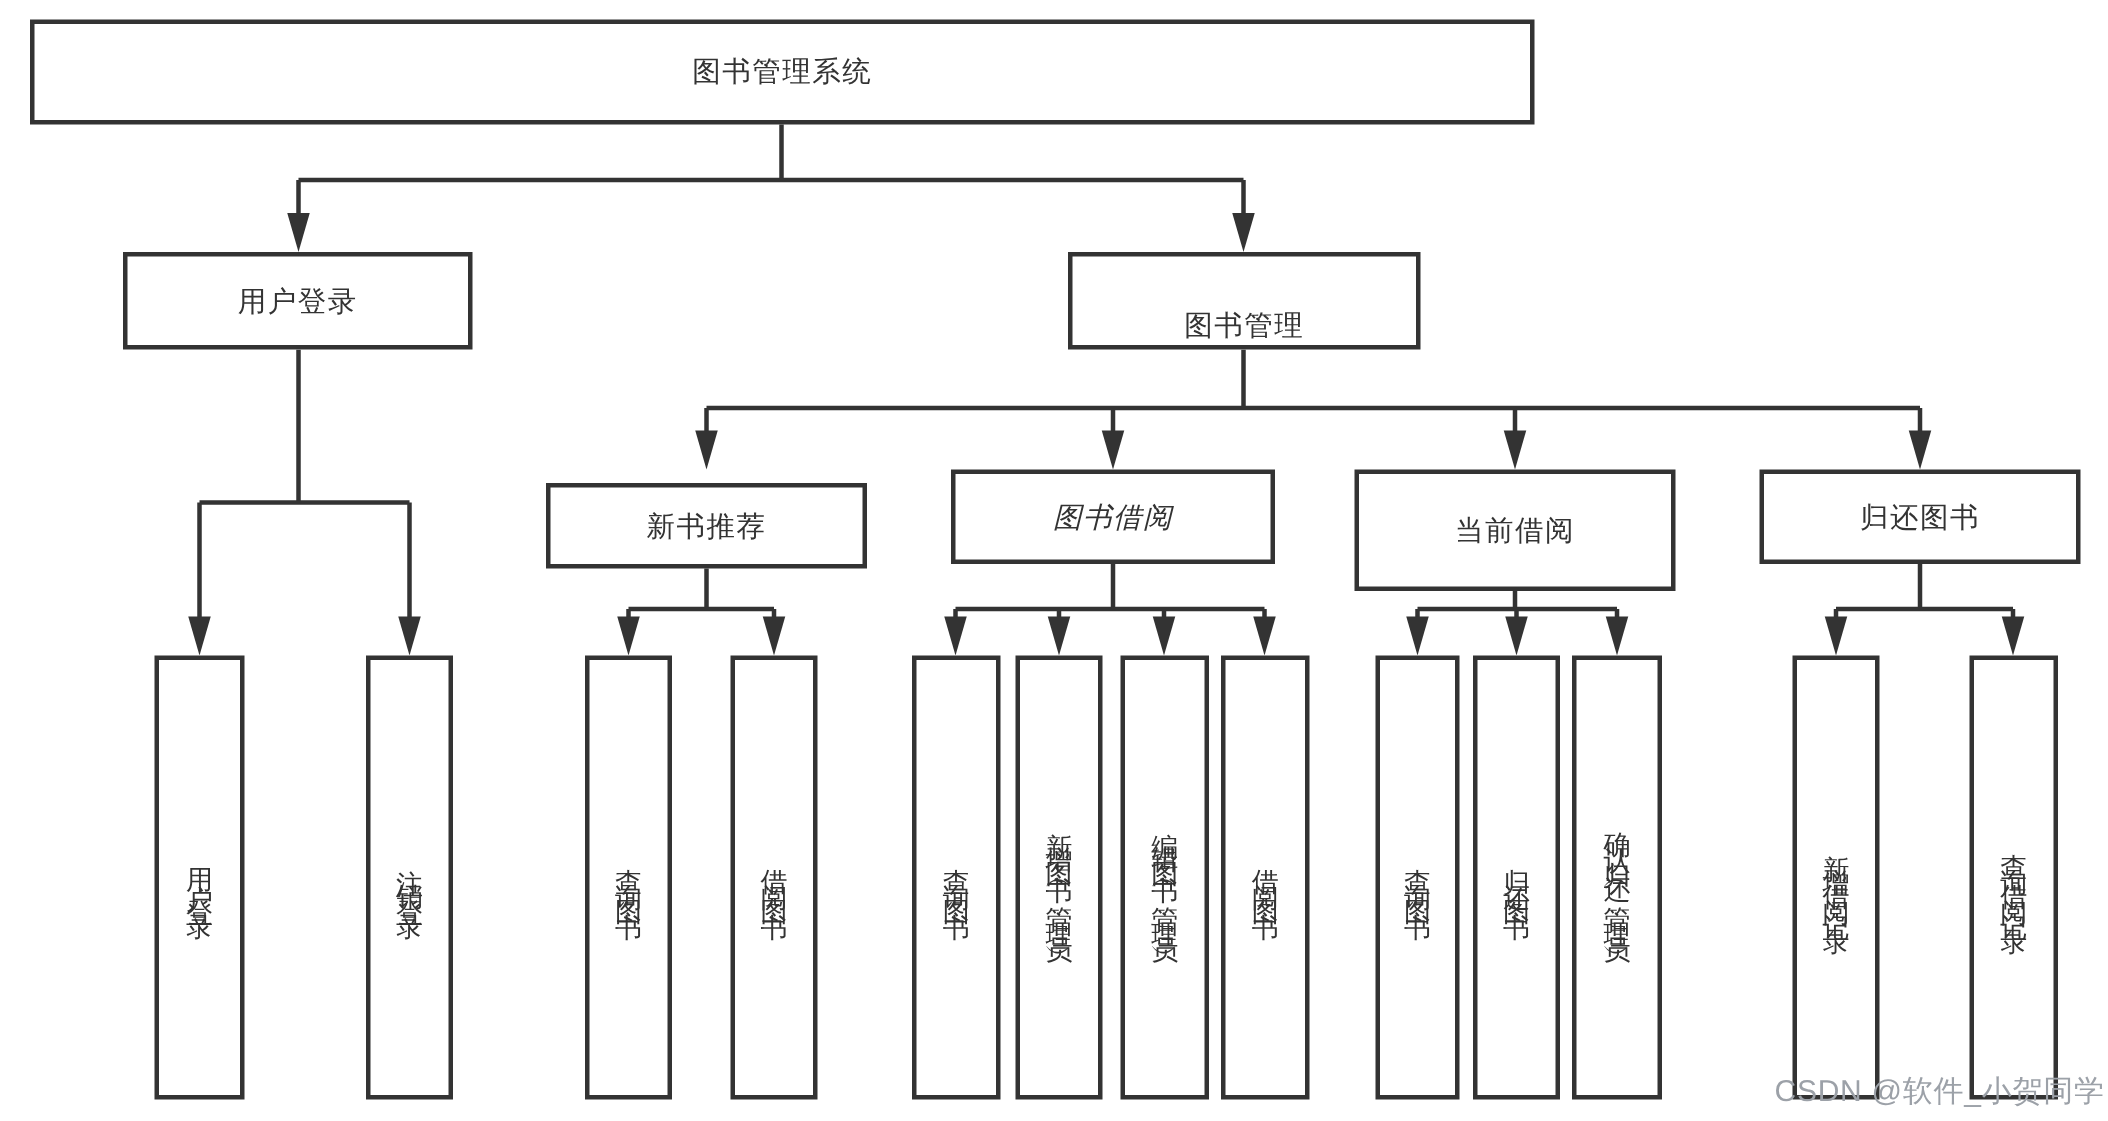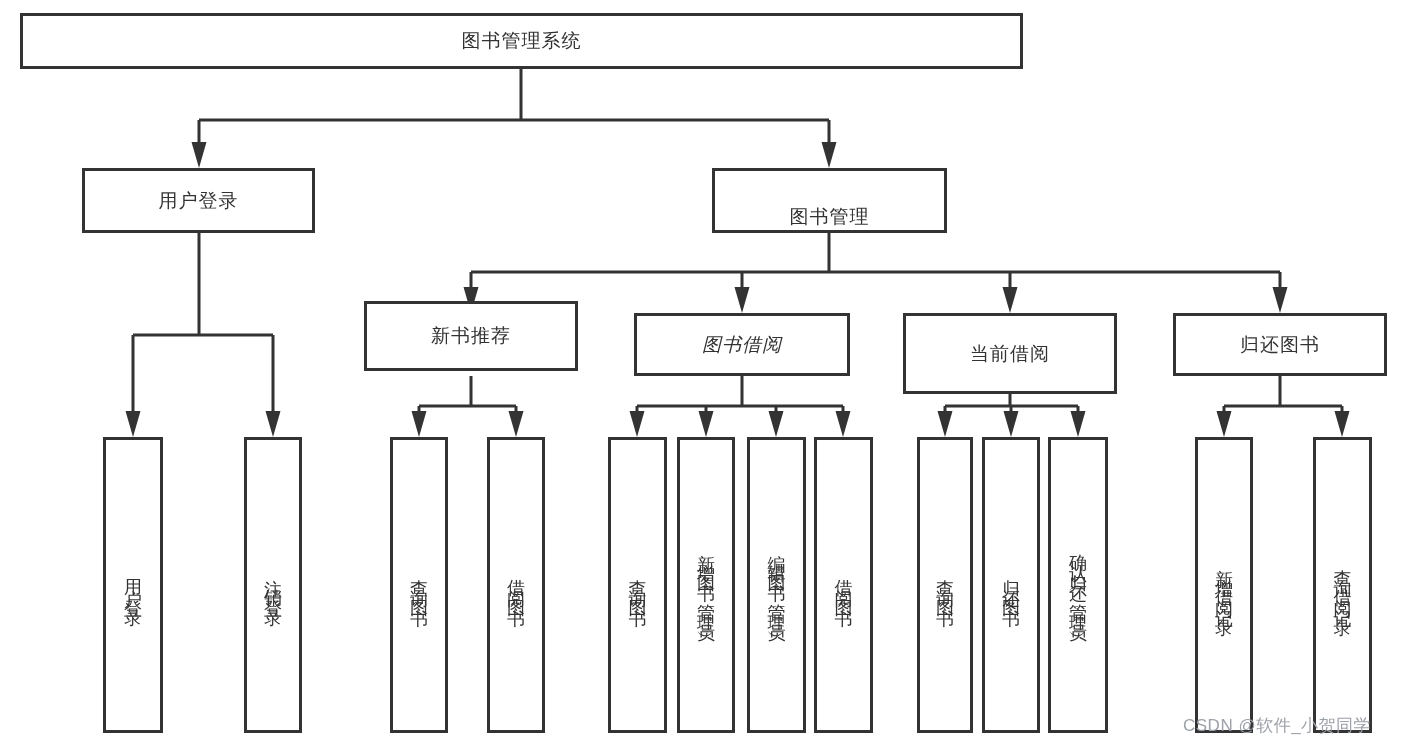--- a/index.html
+++ b/index.html
@@ -43,21 +43,21 @@
   .vbox .vtext {
     writing-mode: vertical-rl;
     text-orientation: mixed;
     letter-spacing: 10px;
     line-height: 1;
   }
   .watermark {
     position: absolute;
     left: 1183px;
     top: 714px;
-    font-size: 17px;
+    font-size: 20px;
     color: #9ca1a8;
     white-space: nowrap;
     z-index: 3;
     letter-spacing: 0.5px;
   }
 </style>
 </head>
 <body>
 
 <div class="canvas">
@@ -102,32 +102,32 @@
 
       <polygon points="937.5,411 952.5,411 945,437"></polygon>
       <polygon points="1003.5,411 1018.5,411 1011,437"></polygon>
       <polygon points="1070.5,411 1085.5,411 1078,437"></polygon>
 
       <polygon points="1216.5,411 1231.5,411 1224,437"></polygon>
       <polygon points="1334.5,411 1349.5,411 1342,437"></polygon>
     </g>
   </svg>
 
-  <div class="node hbox" style="left:20px; top:13px; width:1003px; height:56px;">
+  <div class="node hbox" style="left:20px; top:13px; width:1003px; height:70px;">
     <span>图书管理系统</span>
   </div>
 
   <div class="node hbox" style="left:82px; top:168px; width:233px; height:65px;">
     <span>用户登录</span>
   </div>
   <div class="node hbox" style="left:712px; top:168px; width:235px; height:65px;align-items:flex-end;">
     <span>图书管理</span>
   </div>
 
-  <div class="node hbox" style="left:364px; top:301px; width:214px; height:70px;">
+  <div class="node hbox" style="left:364px; top:322px; width:214px; height:57px;">
     <span>新书推荐</span>
   </div>
   <div class="node hbox" style="left:634px; top:313px; width:216px; height:63px;font-style:italic;">
     <span>图书借阅</span>
   </div>
   <div class="node hbox" style="left:903px; top:313px; width:214px; height:81px;">
     <span>当前借阅</span>
   </div>
   <div class="node hbox" style="left:1173px; top:313px; width:214px; height:63px;">
     <span>归还图书</span>

